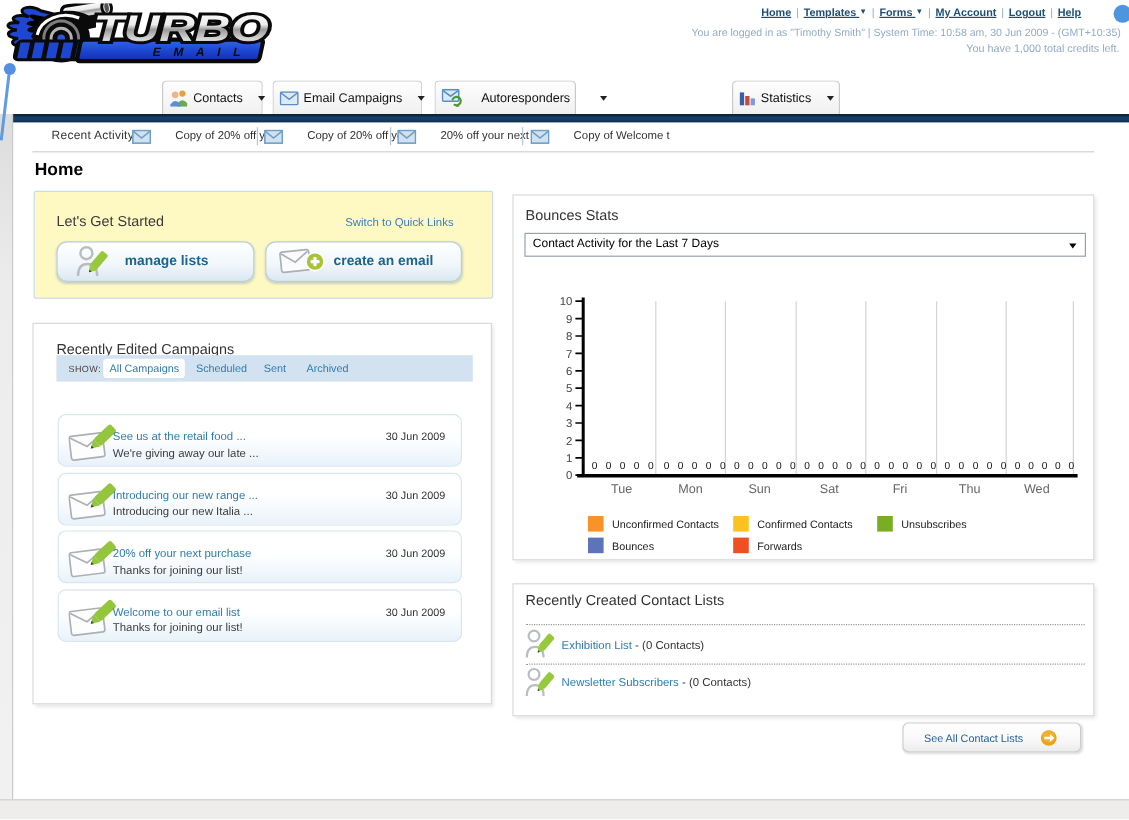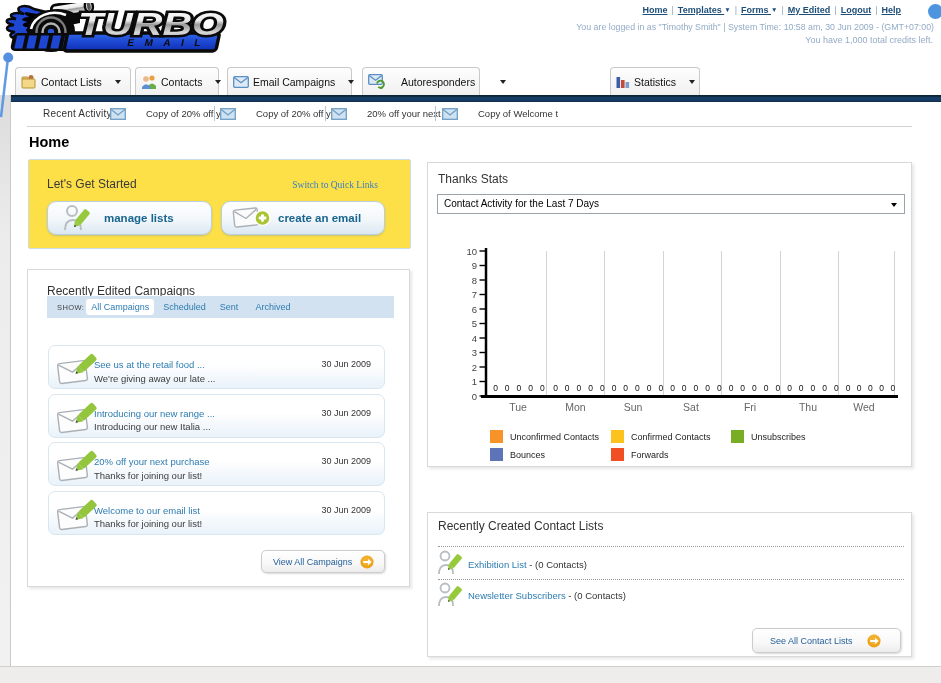--- a/index.html
+++ b/index.html
@@ -23,23 +23,23 @@
 .tab { position:absolute; top:67px; height:28px; border:1px solid #c9c9c9; border-bottom:none; border-radius:4px 4px 0 0; background:linear-gradient(to bottom,#fefefe,#f0f0f0); display:flex; align-items:center; justify-content:flex-start; padding-left:5px; font-size:10.5px; color:#111; gap:4px; white-space:nowrap; }
 .tab svg { flex:0 0 auto; }
 .tab .arr { width:0; height:0; border-left:3.5px solid transparent; border-right:3.5px solid transparent; border-top:4.5px solid #222; margin-left:9px; }
 #navybar { left:10px; top:95px; width:931px; height:7px; background:linear-gradient(to bottom,#0c2433 14%,#16406b 40%,#143a61 75%,#102c49); }
 
 .ritem { position:absolute; top:108px; font-size:9.5px; color:#333; overflow:hidden; height:13px;margin-left:16px; }
 .rsep { position:absolute; top:106px; width:1px; height:15px; background:#b9c6d1; }
 #recentline { left:27px; top:126px; width:885px; height:1px; background:#d2d2d2; }
 #home { left:29px; top:134px; font-size:14.5px; font-weight:bold; color:#000; }
 
-#lgs { left:28px; top:159px; width:383px; height:90px; background:#fde047; border:1px solid #ccdbe8; border-radius:2px; }
+#lgs { left:28px; top:159px; width:383px; height:90px; background:#fef9c3; border:1px solid #ccdbe8; border-radius:2px; }
 #lgs h2 { position:absolute; left:18px; top:17px; font-size:12px; font-weight:normal; color:#3a3a3a; }
-#lgs .switch { position:absolute; right:32px; top:20px; font-size:9.5px; color:#3a7fc1;font-family:Liberation Serif, serif; }
+#lgs .switch { position:absolute; right:32px; top:20px; font-size:9.5px; color:#3a7fc1; }
 .bigbtn { position:absolute; top:41px; height:34px; background:linear-gradient(to bottom,#ffffff,#f2f7fb 55%,#dbe8f2); border:1px solid #b9cede; border-radius:9px; box-shadow:0 1px 2px rgba(120,150,175,.4); display:flex; align-items:center; }
 .bigbtn span { font-size:11.5px; font-weight:bold; color:#19658f; }
 
 .panel { position:absolute; background:#fff; border:1px solid #d9d9d9; box-shadow:2px 2px 3px rgba(0,0,0,.10); }
 .ptitle { position:absolute; font-size:12px; color:#333; }
 #camp { left:27px; top:269px; width:383px; height:318px; }
 #showbar { position:absolute; left:19px; top:26px; width:347px; height:22px; background:#d3e2f1; display:flex; align-items:center; font-size:9px; }
 #showbar .show { font-size:7.5px; color:#444; margin-left:10px; letter-spacing:0.4px; }
 #showbar .active { background:#fff; border-radius:3px; padding:3px 5px; margin-left:2px; color:#2e7cb0; }
 #showbar a { color:#2e7cb0; text-decoration:none; }
@@ -49,21 +49,21 @@
 .crow .dt { position:absolute; right:13px; top:13px; font-size:9px; color:#333; }
 .crow svg { position:absolute; left:8px; top:5px; }
 .smallbtn { position:absolute; background:linear-gradient(to bottom,#ffffff,#f8f8f8 60%,#ececec); border:1px solid #cccccc; border-radius:5px; box-shadow:1px 1px 2px rgba(0,0,0,.15); display:flex; align-items:center; font-size:9px; color:#26609a; }
 
 #stats { left:427px; top:162px; width:485px; height:305px; }
 #statsel { position:absolute; left:9px; top:31px; width:468px; height:20px; border:1px solid #9aa2aa; background:#fff; font-size:10px; color:#000; line-height:18px; padding-left:6px; }
 #statsel .selarr { position:absolute; right:7px; top:8px; width:0; height:0; border-left:3.5px solid transparent; border-right:3.5px solid transparent; border-top:4.5px solid #000; }
 .leg { position:absolute; font-size:9px; color:#222; display:flex; align-items:center; }
 .leg i { display:inline-block; width:13px; height:13px; margin-right:7px; }
 
-#clists { left:427px; top:512px; width:485px; height:145px; }
+#clists { left:427px; top:486px; width:485px; height:111px; }
 .dotline { position:absolute; left:10px; width:466px; border-top:1px dotted #9a9a9a; }
 .clrow { position:absolute; font-size:9.5px; color:#333; }
 .clrow a { color:#2e7cb0; text-decoration:none; }
 </style>
 </head>
 <body>
 <div id="page">
 
   <div class="abs" id="logo" style="left:4px; top:3px; width:230px; height:54px;">
     <svg width="230" height="54" viewBox="0 0 230 54">
@@ -115,34 +115,25 @@
       </g>
 
       <text x="74" y="31.5" font-size="31" font-weight="bold" font-style="italic" font-family="Liberation Sans" fill="url(#chrome)" stroke="#0a0a0a" stroke-width="5" paint-order="stroke" textLength="146" lengthAdjust="spacingAndGlyphs">TURBO</text>
     </svg>
   </div>
   <svg class="abs" style="left:0; top:50px; z-index:5;" width="16" height="70" viewBox="0 0 16 70">
     <line x1="7.5" y1="12" x2="1" y2="67" stroke="#5f9ae2" stroke-width="2.5"></line>
     <circle cx="8.2" cy="7.5" r="5" fill="#5590e0"></circle>
   </svg>
 
-  <div class="abs" id="toplinks"><a>Home</a><span class="sep">|</span><a>Templates <span class="car">▼</span></a><span class="sep">|</span><a>Forms <span class="car">▼</span></a><span class="sep">|</span><a>My Edited</a><span class="sep">|</span><a>Logout</a><span class="sep">|</span><a>Help</a></div>
+  <div class="abs" id="toplinks"><a>Home</a><span class="sep">|</span><a>Templates <span class="car">▼</span></a><span class="sep">|</span><a>Forms <span class="car">▼</span></a><span class="sep">|</span><a>My Account</a><span class="sep">|</span><a>Logout</a><span class="sep">|</span><a>Help</a></div>
   <div class="abs" id="helpdot"></div>
-  <div class="abs" id="logline1">You are logged in as "Timothy Smith" | System Time: 10:58 am, 30 Jun 2009 - (GMT+07:00)</div>
+  <div class="abs" id="logline1">You are logged in as "Timothy Smith" | System Time: 10:58 am, 30 Jun 2009 - (GMT+10:35)</div>
   <div class="abs" id="logline2">You have 1,000 total credits left.</div>
 
-  <div class="tab" style="left:15px; width:116px;">
-    <svg width="16" height="15" viewBox="0 0 16 15">
-        <circle cx="10" cy="3.5" r="2.5" fill="#b5713f"></circle>
-        <path d="M6 8 q4 -3 8 0 l0 3 l-8 0 z" fill="#7a97b8"></path>
-        <rect x="1" y="3" width="6" height="3" rx="1" fill="#e8c46a" stroke="#b98f2f" stroke-width="1"></rect>
-        <rect x="1" y="5" width="13" height="9" rx="1" fill="#f2d98a" stroke="#b98f2f" stroke-width="1"></rect>
-      </svg>
-    Contact Lists <span class="arr"></span>
-  </div>
   <div class="tab" style="left:135px; width:84px;">
     <svg width="16" height="15" viewBox="0 0 16 15">
         <circle cx="11" cy="4" r="2.6" fill="#e8a13f"></circle>
         <path d="M7 12 q4 -5 8 0 l0 3 l-8 0 z" fill="#6aab4a"></path>
         <circle cx="5" cy="5" r="2.8" fill="#e8b88a"></circle>
         <path d="M1 13 q4 -5.5 8.4 0 l0 2 l-8.4 0 z" fill="#5b8fd4"></path>
       </svg>
     Contacts <span class="arr"></span>
   </div>
   <div class="tab" style="left:227px; width:125px;">
@@ -294,32 +285,24 @@
           <g transform="rotate(47 27 15)">
             <rect x="22.8" y="0.5" width="8.4" height="19" rx="2" fill="#93c63c"></rect>
             <path d="M22.8 19.5 l4.2 7 l4.2 -7 z" fill="#93c63c"></path>
             <path d="M25.6 24.2 l1.4 2.3 l1.4 -2.3 z" fill="#444"></path>
           </g>
         </svg>
       <div class="t1">Welcome to our email list</div>
       <div class="t2">Thanks for joining our list!</div>
       <div class="dt">30 Jun 2009</div>
     </div>
-    <div class="smallbtn" style="left:233px; top:280px; width:124px; height:23px;">
-      <span style="margin-left:11px;">View All Campaigns</span>
-      <svg style="margin-left:8px;" width="14" height="14" viewBox="0 0 15 15">
-          <circle cx="7.5" cy="7.5" r="7" fill="#eda219"></circle>
-          <circle cx="7.5" cy="6" r="5.5" fill="#f4b93c" opacity="0.6"></circle>
-          <path d="M3.5 6.3 l5 0 l0 -2.4 l4 3.6 l-4 3.6 l0 -2.4 l-5 0 z" fill="#fff"></path>
-        </svg>
-    </div>
   </div>
 
   <div class="panel" id="stats">
-    <div class="ptitle" style="left:10px; top:9px;">Thanks Stats</div>
+    <div class="ptitle" style="left:10px; top:9px;">Bounces Stats</div>
     <div id="statsel">Contact Activity for the Last 7 Days<span class="selarr"></span></div>
     <svg class="abs" style="left:9px; top:80px;" width="470" height="178" viewBox="0 0 470 178">
       <g stroke="#d4d4d4" stroke-width="1">
         <line x1="109.5" y1="8" x2="109.5" y2="153"></line>
         <line x1="167.5" y1="8" x2="167.5" y2="153"></line>
         <line x1="226.5" y1="8" x2="226.5" y2="153"></line>
         <line x1="284.5" y1="8" x2="284.5" y2="153"></line>
         <line x1="343.5" y1="8" x2="343.5" y2="153"></line>
         <line x1="401.5" y1="8" x2="401.5" y2="153"></line>
         <line x1="457.5" y1="8" x2="457.5" y2="153"></line>

